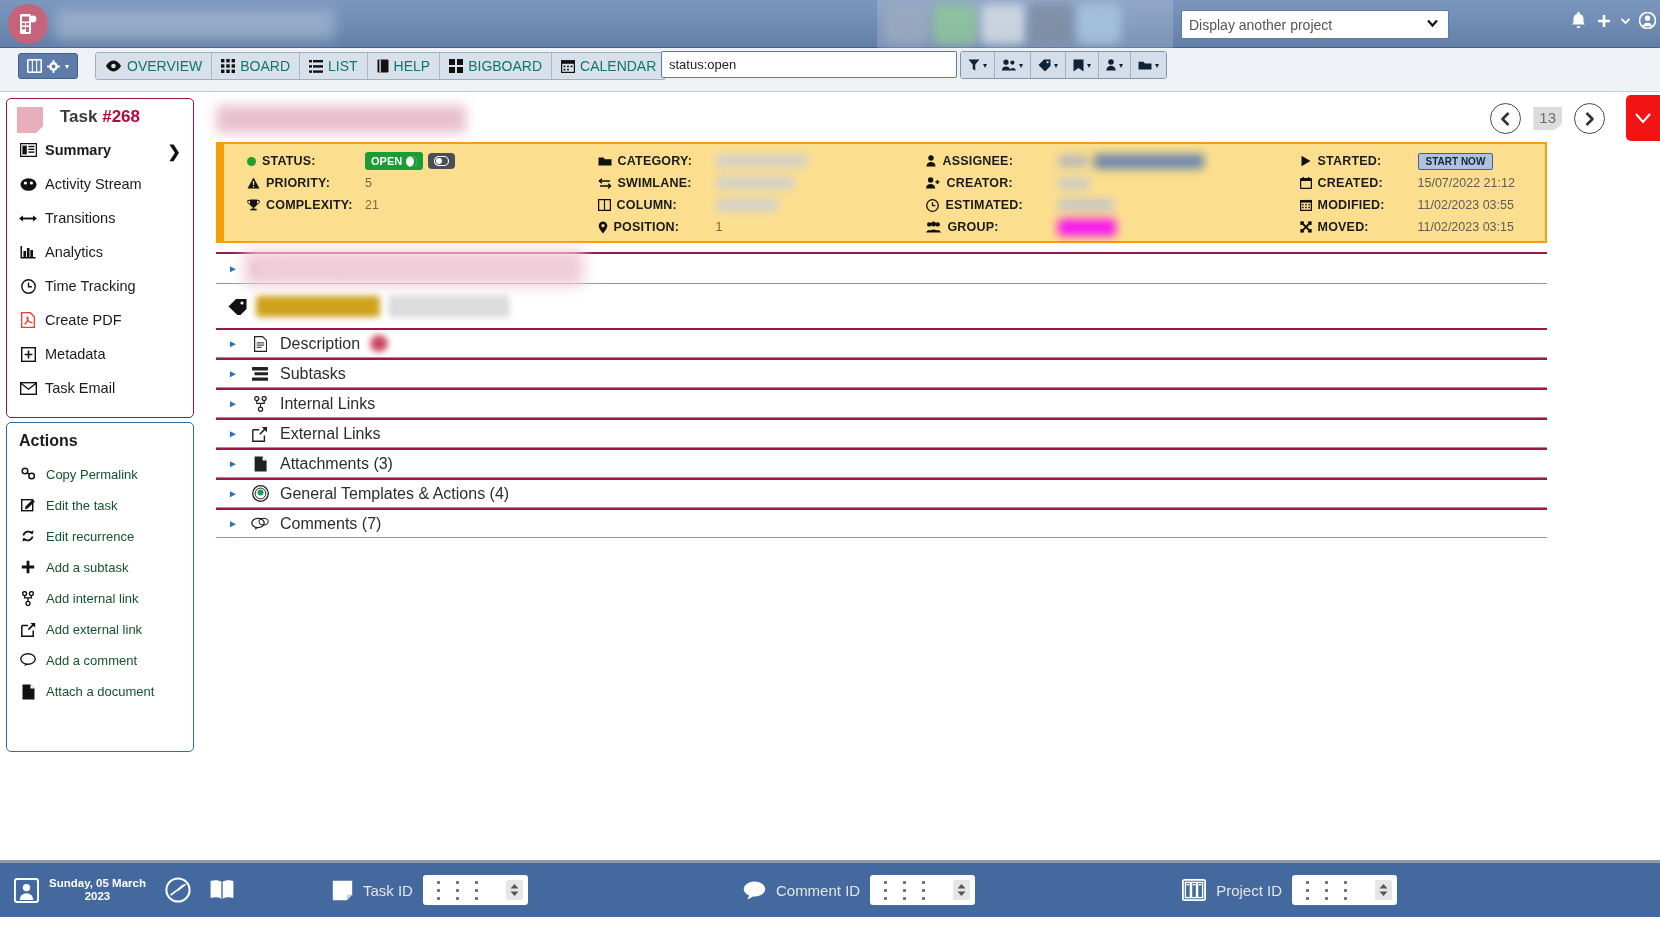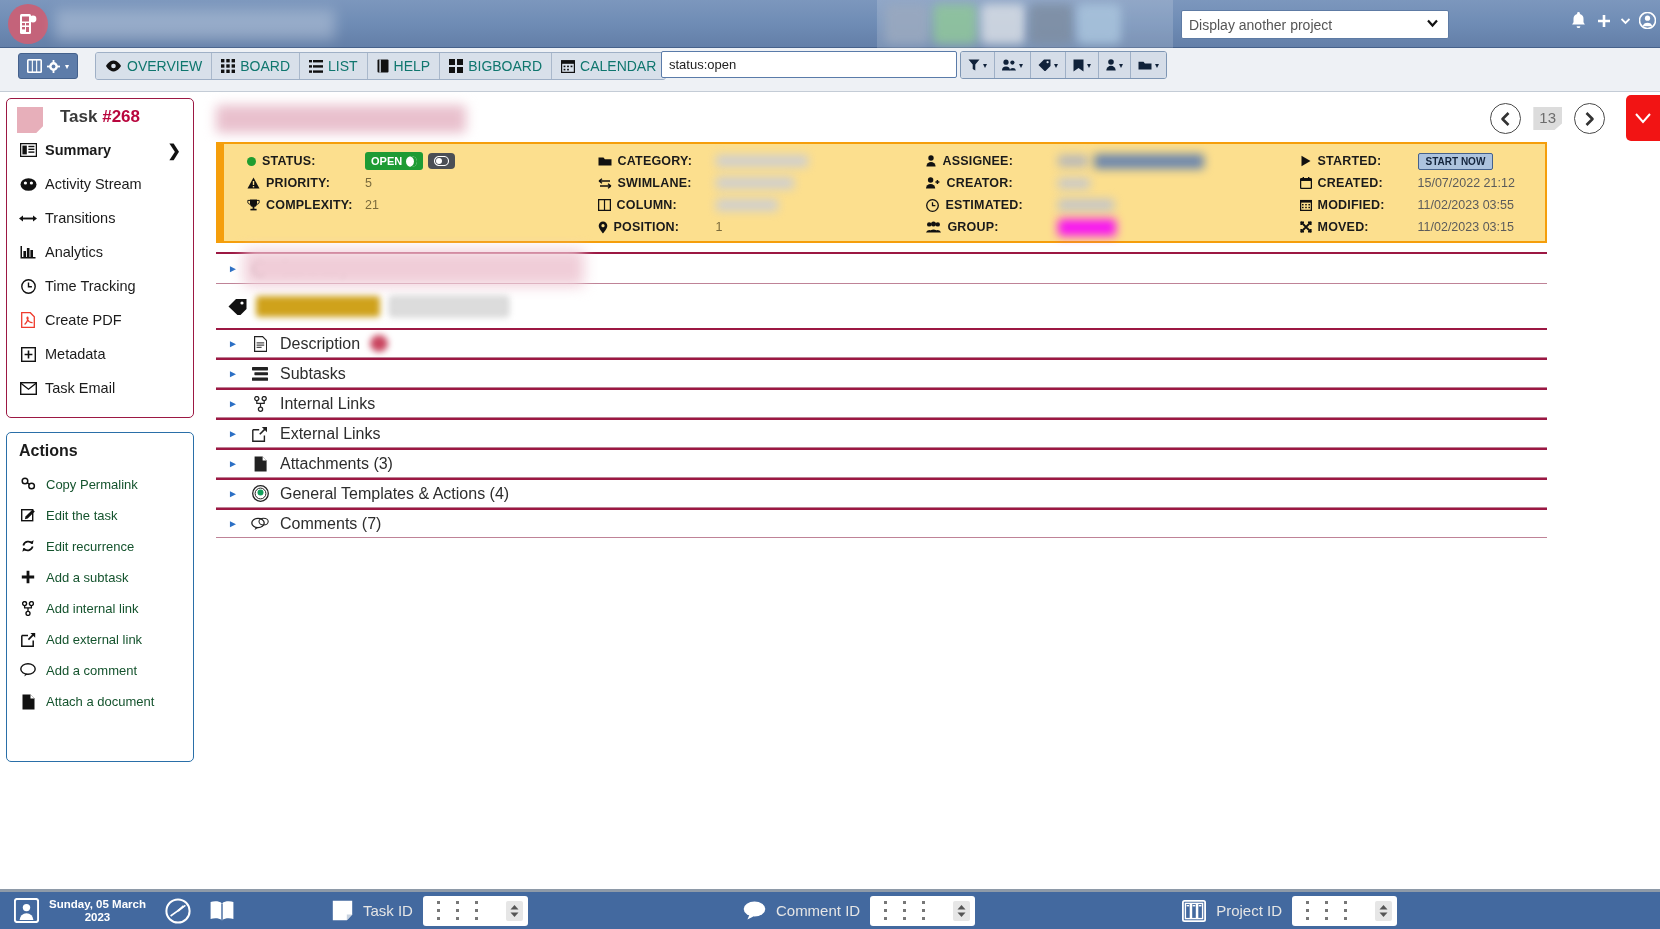--- a/index.html
+++ b/index.html
@@ -123,33 +123,33 @@
   .task-chip{
     width:26px; height:26px; background:#e7afba;
     position:absolute; left:0; top:0;
     clip-path:polygon(0 0,100% 0,100% 74%,74% 100%,0 100%);
   }
   .task-head-txt{
     font-size:17px; font-weight:bold; color:#3a3a3a;
   }
   .task-head-txt .num{color:#b9063e;}
   .side-item{
-    display:flex; align-items:center; gap:8px;
+    display:flex; gap:8px;
     font-size:14.5px; color:#1b1b1b;
     padding:9px 0 9px 2px;
     position:relative;
   }
   .side-item.active{font-weight:bold;}
   .side-item .chevr{
     position:absolute; right:2px; font-size:16px; font-weight:bold; color:#111;
   }
   .ico{display:inline-flex; width:18px; justify-content:center; align-items:center;}
 
   .actions-card{
-    margin-top:14px;
+    margin-top:4px;
     border:1px solid #2a6fa8; border-radius:5px;
     padding:8px 18px 10px 10px; background:#fff;
     height:330px; overflow:hidden;
   }
   .actions-title{font-size:16px; font-weight:bold; color:#1b1b1b; margin:1px 0 9px 2px;}
   .act-item{
     display:flex; align-items:flex-start; gap:9px;
     font-size:13px; color:#14532d; padding:8px 0 8px 2px;
   }
 
@@ -261,21 +261,21 @@
   }
   .tag-a{width:124px;height:21px;background:#cfa21b;filter:blur(3px);border-radius:3px;}
   .tag-b{width:120px;height:21px;background:#dcdcdc;border:1px solid #bbb;filter:blur(3px);border-radius:3px;}
   .desc-blob{
     width:18px;height:17px;background:#c9455f;border-radius:50%;filter:blur(3px);
     display:inline-block;
   }
 
   
   .statusbar{
-    position:absolute; left:0; bottom:0; width:1660px; height:40px;
+    position:absolute; left:0; bottom:12px; width:1660px; height:57px;
     background:#43699f;
     border-top:3px solid #8e9aa8;
     display:flex; align-items:center;
     color:#fff;
   }
   .sb-group{display:flex; align-items:center; gap:10px;}
   .sb-date{font-size:11.5px; font-weight:bold; line-height:13px; text-align:center;}
   .sb-label{font-size:15px; color:#e5e5e5;}
   .spinner{
     width:105px; height:30px; background:#fff; border-radius:3px;

